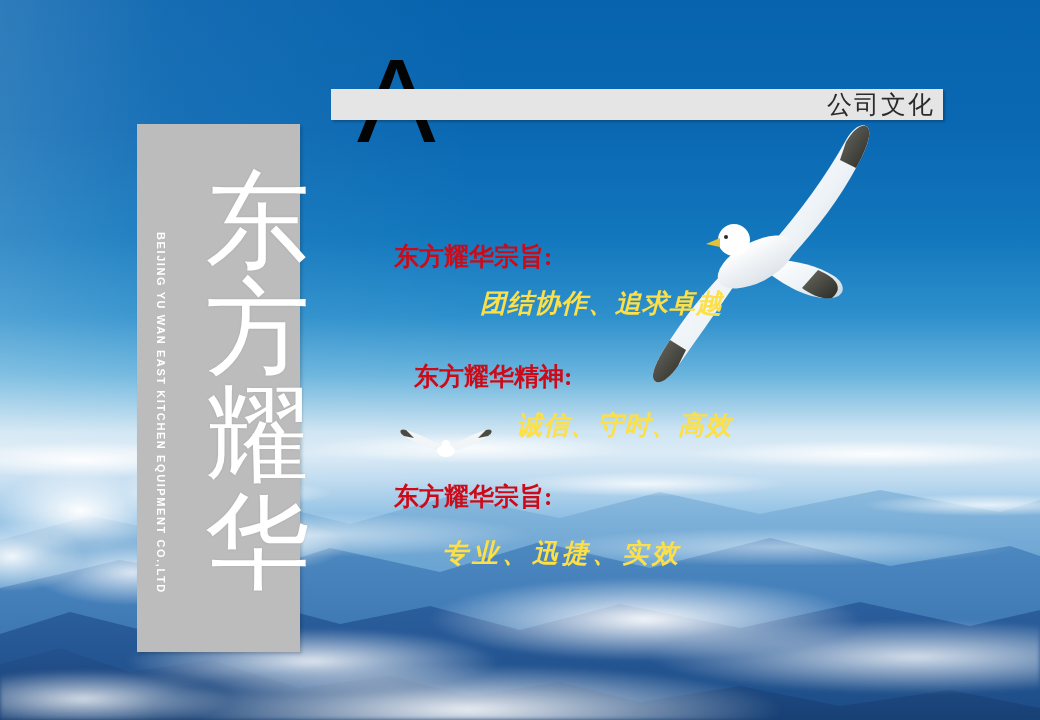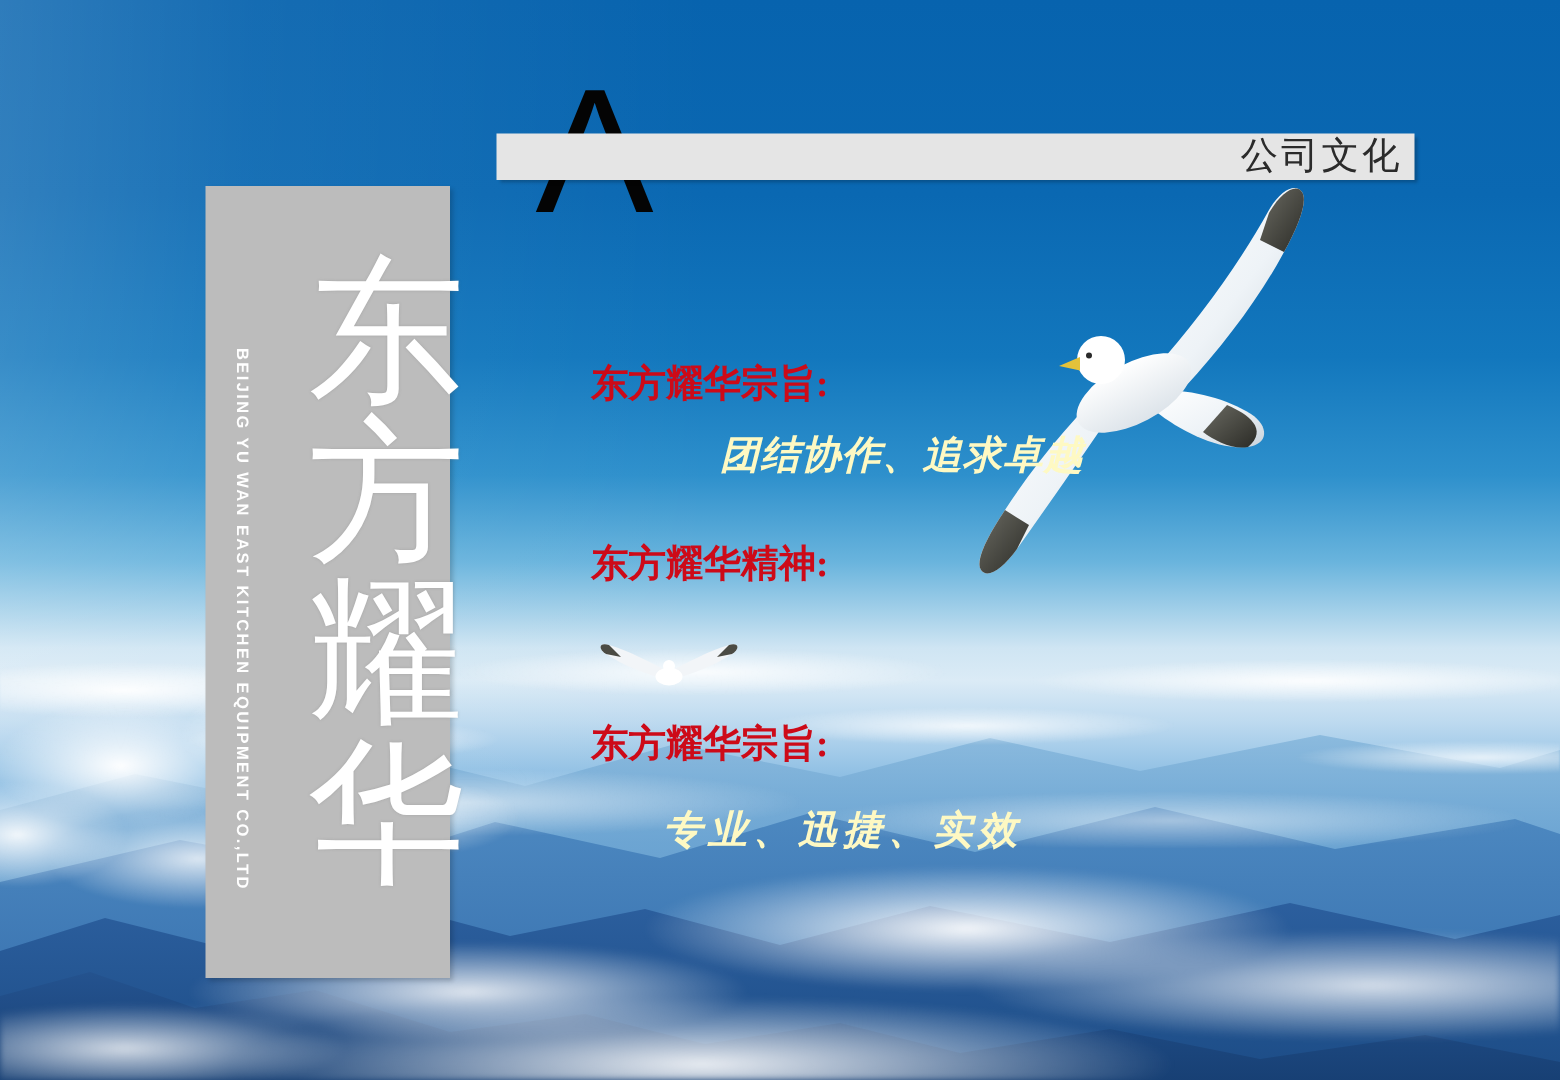--- a/index.html
+++ b/index.html
@@ -193,29 +193,29 @@
     font-size: 25px;
     color: #cd0a18;
     white-space: nowrap;
     line-height: 1;
   }
   .c-body {
     font-family: "Liberation Serif", "DejaVu Serif", serif;
     font-weight: 700;
     font-style: italic;
     font-size: 26px;
-    color: #fef9c3;
+    color: #fde047;
     white-space: nowrap;
     line-height: 1;
     letter-spacing: 1px;
   }
 
   .blk1 { left: 394px; top: 244px; }
   .blk1 .c-body { margin-left: 86px; margin-top: 22px; }
-  .blk2 { left: 394px; top: 364px; }
+  .blk2 { left: 414px; top: 364px; }
   .blk2 .c-body { margin-left: 102px; margin-top: 24px; }
   .blk3 { left: 394px; top: 484px; }
   .blk3 .c-body { margin-left: 48px; margin-top: 32px; letter-spacing: 4px; }
 
   
   .bird-big { position: absolute; left: 650px; top: 120px; width: 310px; height: 300px; }
   .bird-small { position: absolute; left: 396px; top: 420px; width: 100px; height: 50px; }
 </style>
 </head>
 <body>
@@ -313,20 +313,21 @@
 
   <div class="content">
 
     <div class="culture-block blk1">
       <div class="c-head">东方耀华宗旨:</div>
       <div class="c-body">团结协作、追求卓越</div>
     </div>
 
     <div class="culture-block blk2">
       <div class="c-head">东方耀华精神:</div>
+      <div class="c-body">诚信、守时、高效</div>
     </div>
 
     <div class="culture-block blk3">
       <div class="c-head">东方耀华宗旨:</div>
       <div class="c-body">专业、迅捷、实效</div>
     </div>
 
   </div>
 
 </div>

